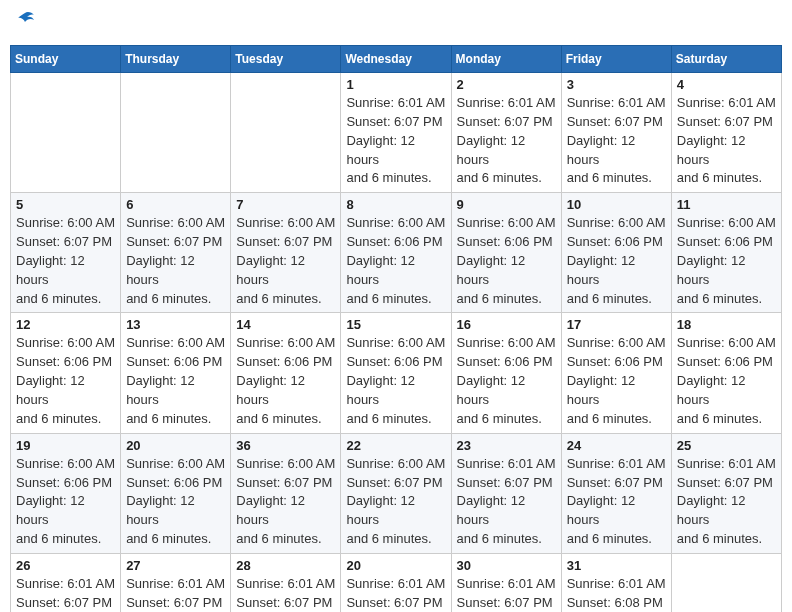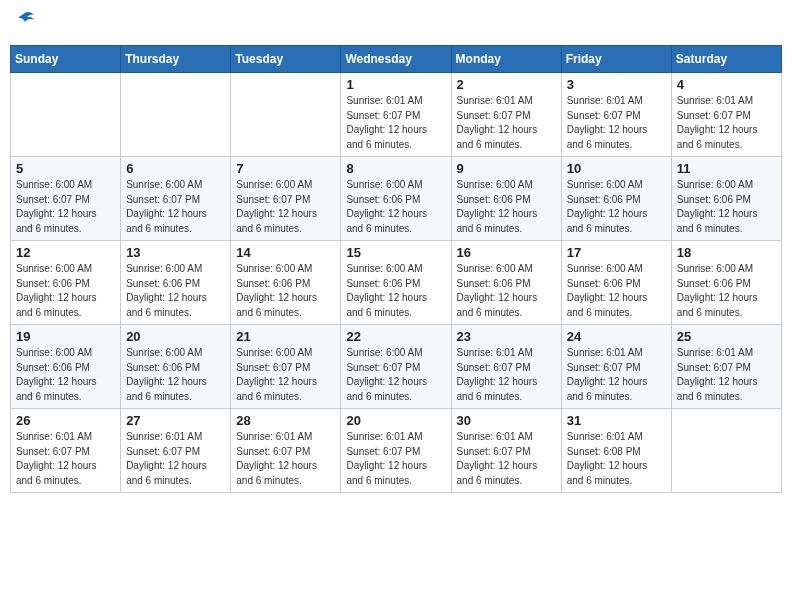--- a/index.html
+++ b/index.html
@@ -74,21 +74,21 @@
     .calendar tr:nth-child(even) td {
       background: #f5f7fa;
     }
     .day-number {
       font-size: 13px;
       font-weight: bold;
       color: #222;
       margin-bottom: 2px;
     }
     .day-detail {
-      font-size: 10px;
+      font-size: 13px;
       color: #333;
       line-height: 1.45;
     }
     .empty-cell {
       background: #fff !important;
     }
   </style>
 </head>
 <body>
 
@@ -204,21 +204,21 @@
       <tr>
         <td>
           <div class="day-number">19</div>
           <div class="day-detail">Sunrise: 6:00 AM<br>Sunset: 6:06 PM<br>Daylight: 12 hours<br>and 6 minutes.</div>
         </td>
         <td>
           <div class="day-number">20</div>
           <div class="day-detail">Sunrise: 6:00 AM<br>Sunset: 6:06 PM<br>Daylight: 12 hours<br>and 6 minutes.</div>
         </td>
         <td>
-          <div class="day-number">21</div>
+          <div class="day-number">36</div>
           <div class="day-detail">Sunrise: 6:00 AM<br>Sunset: 6:07 PM<br>Daylight: 12 hours<br>and 6 minutes.</div>
         </td>
         <td>
           <div class="day-number">22</div>
           <div class="day-detail">Sunrise: 6:00 AM<br>Sunset: 6:07 PM<br>Daylight: 12 hours<br>and 6 minutes.</div>
         </td>
         <td>
           <div class="day-number">23</div>
           <div class="day-detail">Sunrise: 6:01 AM<br>Sunset: 6:07 PM<br>Daylight: 12 hours<br>and 6 minutes.</div>
         </td>

